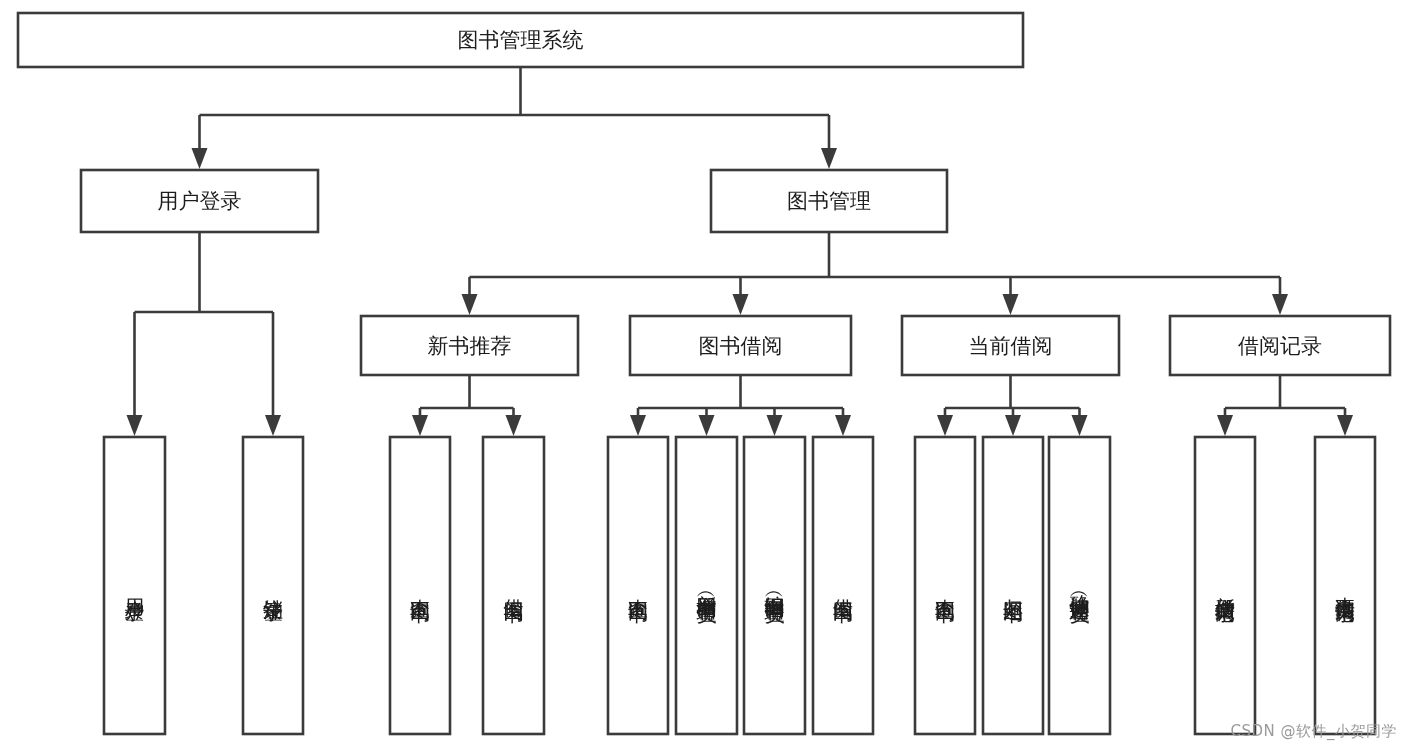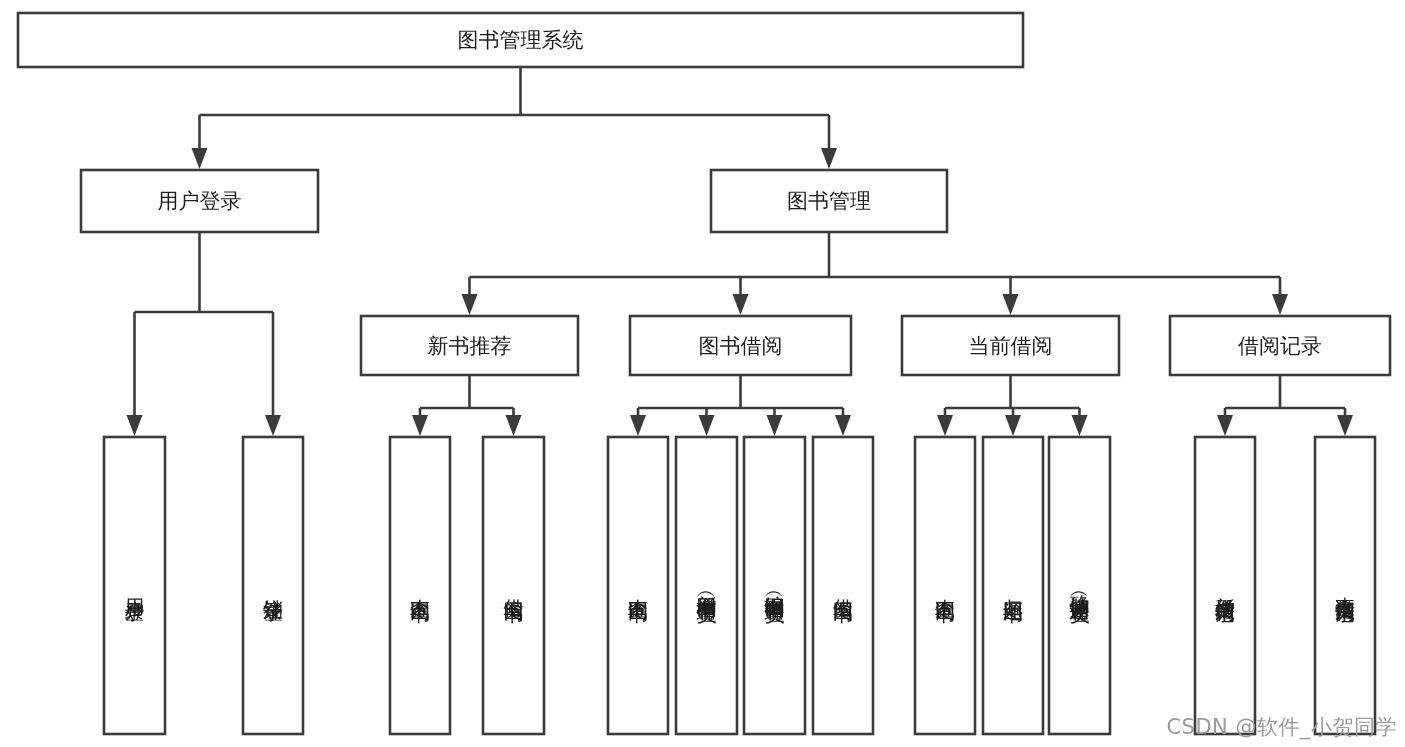--- a/index.html
+++ b/index.html
@@ -64,21 +64,21 @@
     text-align: center;
     white-space: nowrap;
     pointer-events: none;
     user-select: none;
   }
   #watermark {
     position: absolute;
     right: 8px;
     bottom: 6px;
     font-family: "DejaVu Sans", "Liberation Sans", sans-serif;
-    font-size: 21px;
+    font-size: 15px;
     color: #9a9a9a;
     letter-spacing: 0.5px;
     white-space: nowrap;
   }
 </style>
 </head>
 <body>
 
 <div id="diagram-root">
 

